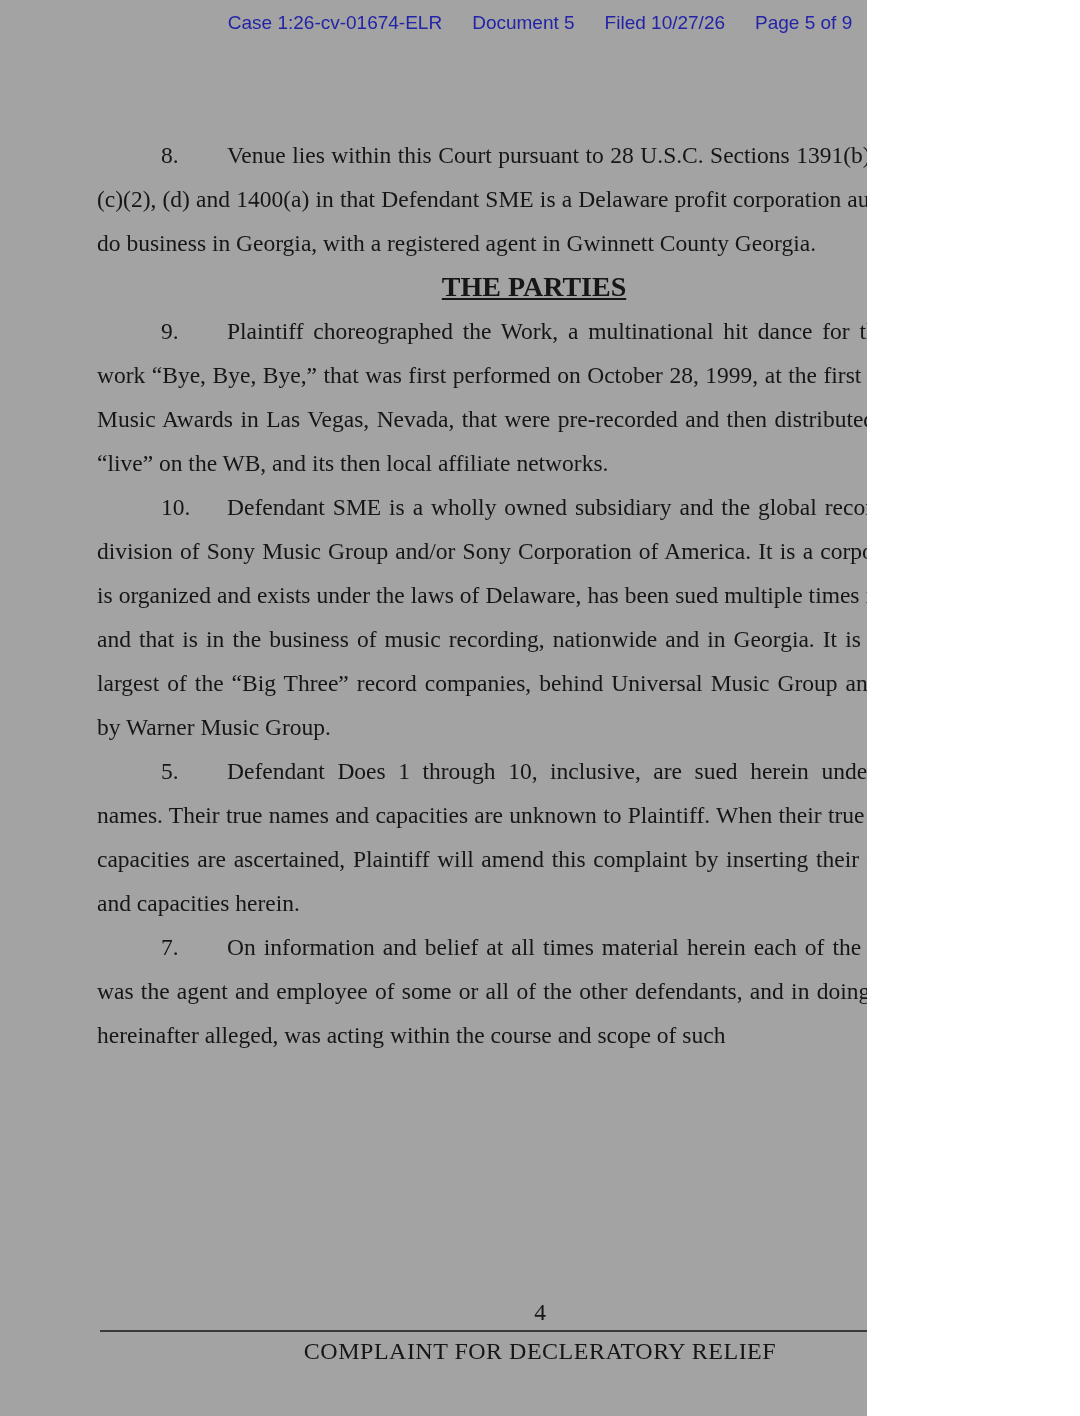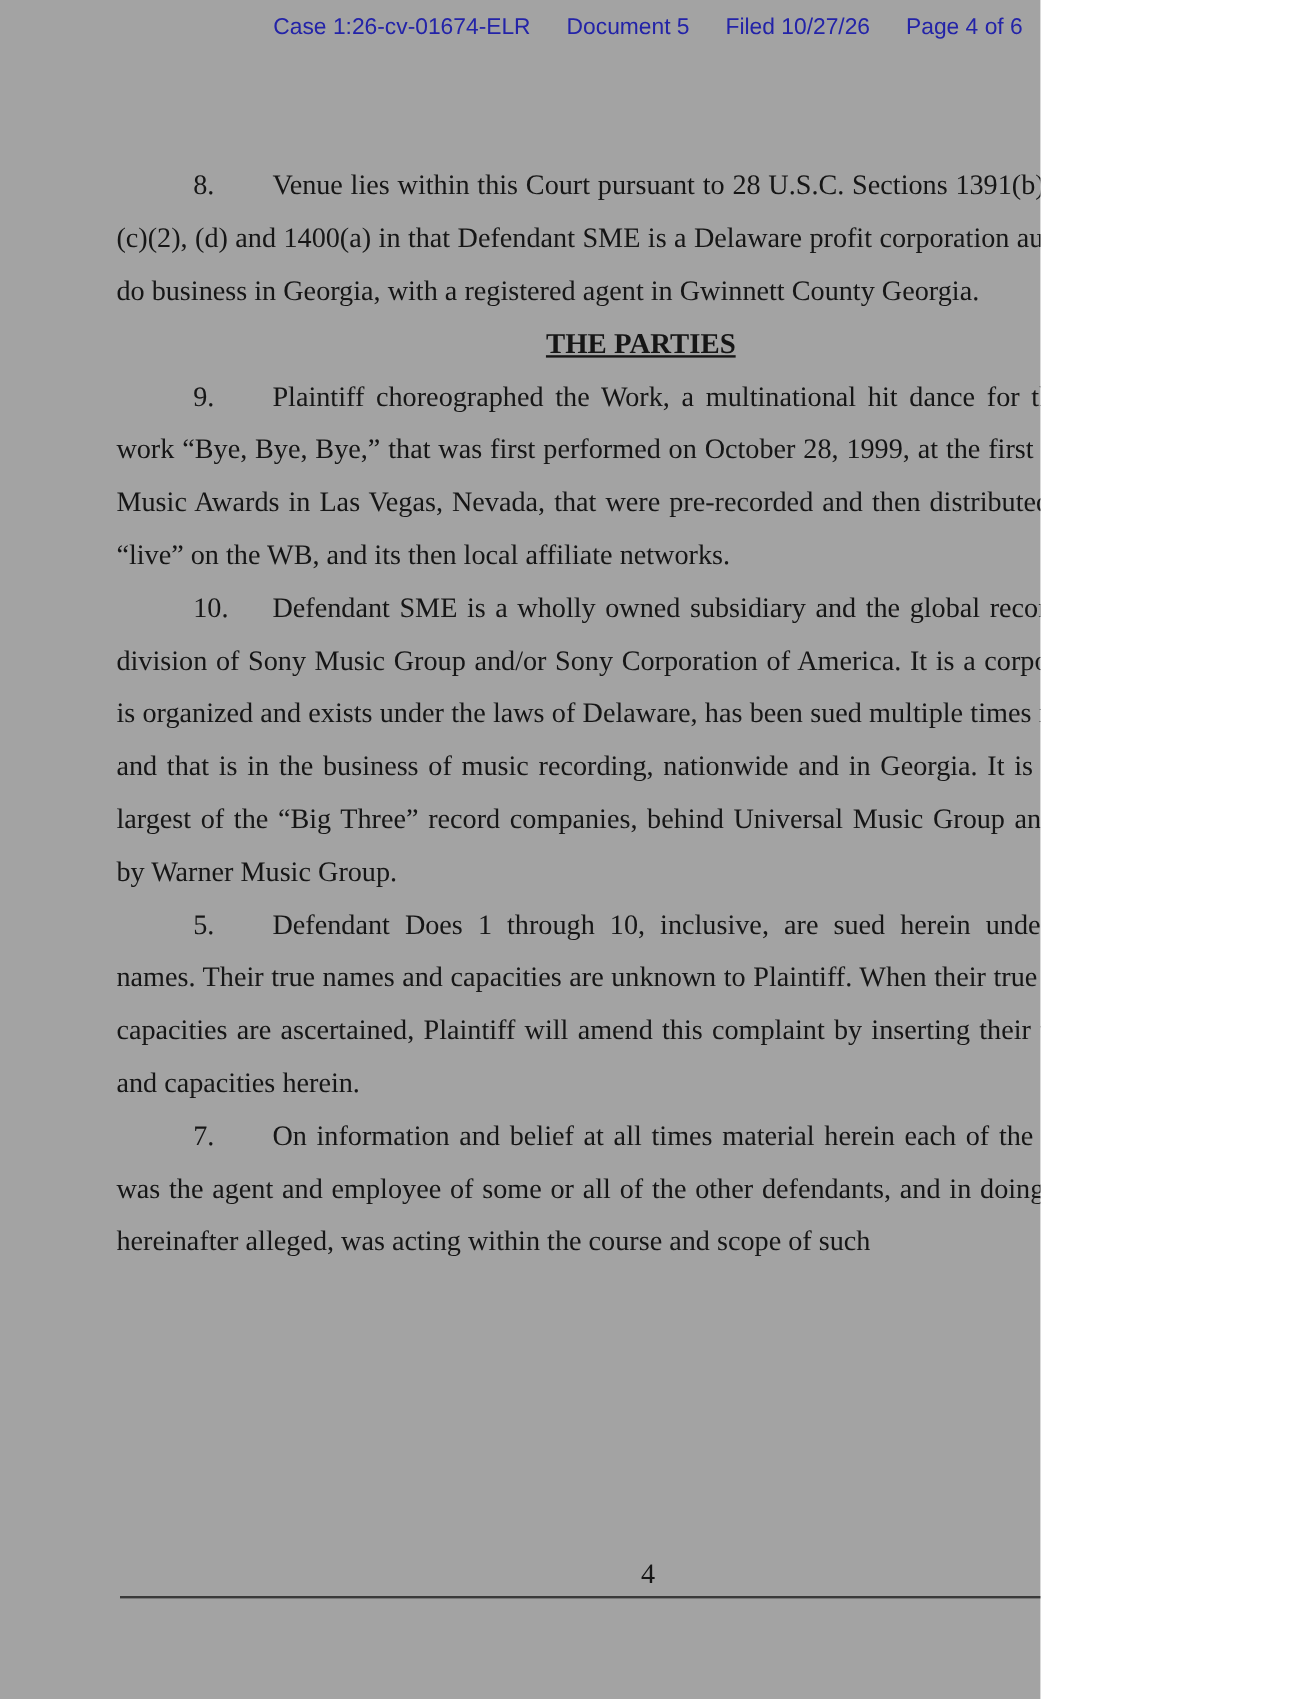--- a/index.html
+++ b/index.html
@@ -47,21 +47,21 @@
   .pnum {
     display: inline-block;
     width: 66px;
     text-indent: 0;
   }
   .section-heading {
     margin: 0;
     text-align: center;
     text-indent: 0;
     font-weight: bold;
-    font-size: 24px;
+    font-size: 28px;
   }
   .section-heading span {
     text-decoration: underline;
   }
   .doc-footer {
     position: absolute;
     left: 100px;
     width: 880px;
     top: 1298px;
     text-align: center;
@@ -84,21 +84,21 @@
 </style>
 </head>
 <body>
 
 <div class="page">
 
   <div class="court-header">
     <span>Case 1:26-cv-01674-ELR</span>
     <span>Document 5</span>
     <span>Filed 10/27/26</span>
-    <span>Page 4 of 6</span>
+    <span>Page 5 of 9</span>
   </div>
 
   <div class="doc-body">
 
     <p class="para"><span class="pnum">8.</span><span>Venue lies within this Court pursuant to 28 U.S.C. Sections 1391(b)(1), (b)(3), (c)(2), (d) and 1400(a) in that Defendant SME is a Delaware profit corporation authorized to do business in Georgia, with a registered agent in Gwinnett County Georgia.</span></p>
 
     <p class="section-heading"><span>THE PARTIES</span></p>
 
     <p class="para"><span class="pnum">9.</span><span>Plaintiff choreographed the Work, a multinational hit dance for the musical work “Bye, Bye, Bye,” that was first performed on October 28, 1999, at the first ever Radio Music Awards in Las Vegas, Nevada, that were pre-recorded and then distributed and aired “live” on the WB, and its then local affiliate networks.</span></p>
 
@@ -106,15 +106,16 @@
 
     <p class="para"><span class="pnum">5.</span><span>Defendant Does 1 through 10, inclusive, are sued herein under fictitious names. Their true names and capacities are unknown to Plaintiff. When their true names and capacities are ascertained, Plaintiff will amend this complaint by inserting their true names and capacities herein.</span></p>
 
     <p class="para"><span class="pnum">7.</span><span>On information and belief at all times material herein each of the defendants was the agent and employee of some or all of the other defendants, and in doing the things hereinafter alleged, was acting within the course and scope of such</span></p>
 
   </div>
 
   <div class="doc-footer">
     <p class="footer-pagenum">4</p>
     <hr class="footer-rule">
+    <p class="footer-title">COMPLAINT FOR DECLERATORY RELIEF</p>
   </div>
 
 </div>
 
 </body></html>

